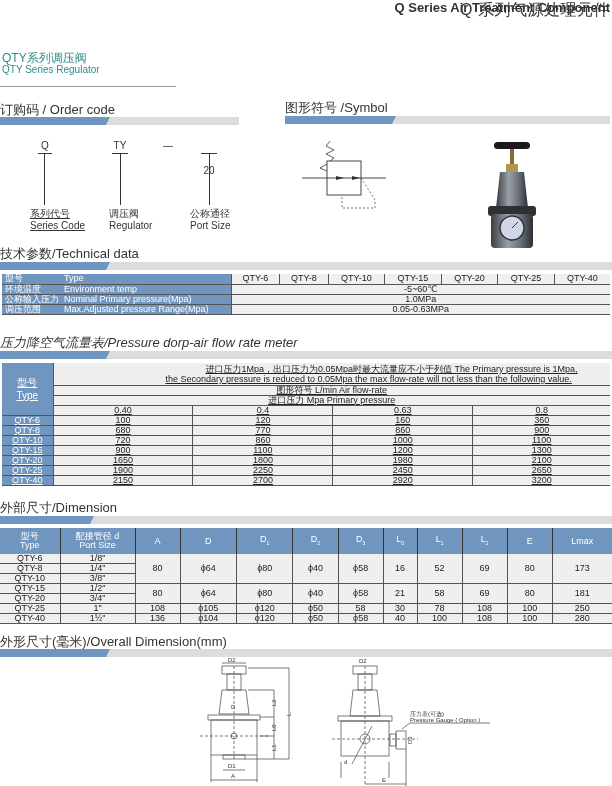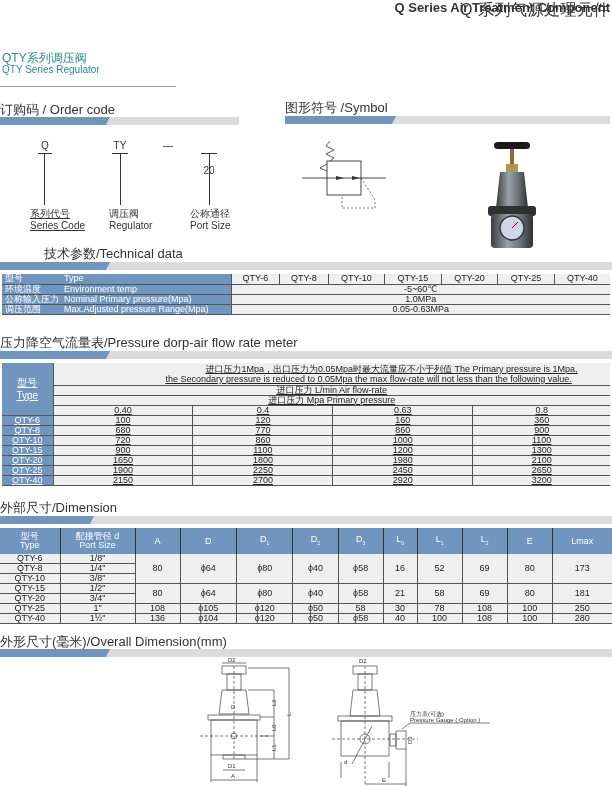--- a/index.html
+++ b/index.html
@@ -114,21 +114,21 @@
   <rect x="12" y="4" width="36" height="7" rx="3.5" fill="#1a1a1a"></rect>
   <rect x="28" y="11" width="4" height="16" fill="#8a6a3a"></rect>
   <rect x="24" y="26" width="12" height="8" fill="#b09850"></rect>
   <path d="M18 34 L42 34 L46 70 L14 70 Z" fill="url(#metal)"></path>
   <rect x="6" y="68" width="48" height="10" rx="3" fill="#2e3034"></rect>
   <rect x="9" y="76" width="42" height="34" rx="4" fill="url(#metal)"></rect>
   <circle cx="30" cy="90" r="12" fill="#cfd6e6" stroke="#333" stroke-width="1.5"></circle>
   <line x1="30" y1="90" x2="36" y2="84" stroke="#c00" stroke-width="1"></line>
 </svg>
 
-<div class="sec-title" style="left:0;top:245px;padding-left:44px;">技术参数/Technical data</div>
+<div class="sec-title" style="left:0;top:245px;">技术参数/Technical data</div>
 <div class="sec-bar" style="left:0;top:262px;width:612px;">
     <div class="blue" style="width:110px;"></div>
   </div>
 
 <table class="tech" style="left:2px;top:274px;width:608px;">
   <colgroup>
       <col style="width:58px">
       <col style="width:170px">
       <col>
       <col>
@@ -161,21 +161,21 @@
     <td class="val" colspan="7">1.0MPa</td>
   </tr>
   <tr>
     <td class="lbl">调压范围</td>
     <td class="lbl">Max.Adjusted pressure Range(Mpa)</td>
     <td class="val" colspan="7">0.05-0.63MPa</td>
   </tr>
 </tbody>
   </table>
 
-<div class="sec-title" style="left:0;top:334px;">压力降空气流量表/Pressure dorp-air flow rate meter</div>
+<div class="sec-title" style="left:0;top:334px;font-style:italic;">压力降空气流量表/Pressure dorp-air flow rate meter</div>
 <div class="sec-bar" style="left:0;top:351px;width:612px;">
     <div class="blue" style="width:110px;"></div>
   </div>
 
 <table class="flow" style="left:2px;top:363px;width:608px;">
   <colgroup>
       <col style="width:51px">
       <col>
       <col>
       <col>
@@ -186,21 +186,21 @@
     <td class="side" rowspan="4" style="font-size:10px;line-height:13px;">
       <div>型号</div>
       <div>Type</div>
     </td>
     <td colspan="4" class="note" style="height:22px;">
       <div>进口压力1Mpa，出口压力为0.05Mpa时最大流量应不小于列值 The Primary pressure is 1Mpa,</div>
       <div style="margin-left:-40px;">the Secondary pressure is reduced to 0.05Mpa the max flow-rate will not less than the following value.</div>
     </td>
   </tr>
   <tr>
-        <td colspan="4">进口压力 L/min Air flow-rate</td>
+        <td colspan="4">图形符号 L/min Air flow-rate</td>
       </tr>
   <tr>
         <td colspan="4">进口压力 Mpa Primary pressure</td>
       </tr>
   <tr>
     <td>0.40</td>
     <td>0.4</td>
     <td>0.63</td>
     <td>0.8</td>
   </tr>

